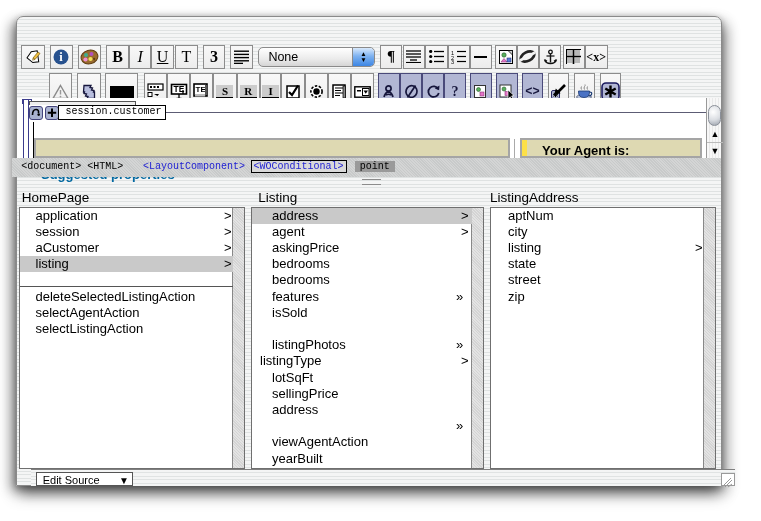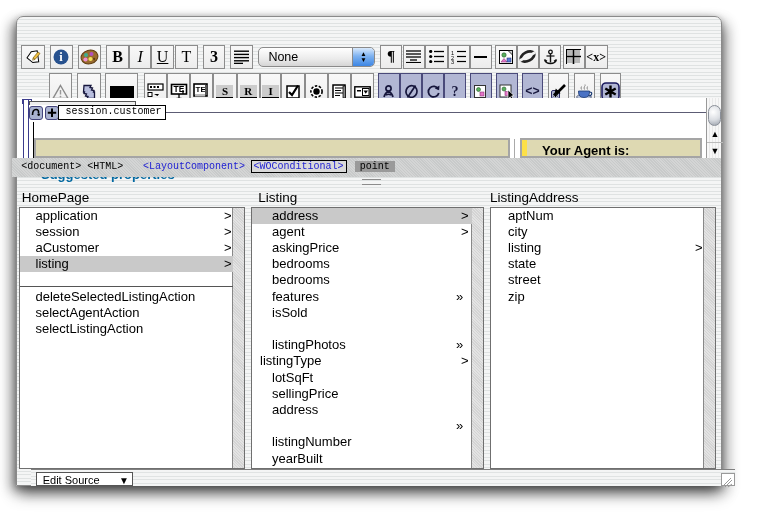--- a/index.html
+++ b/index.html
@@ -377,21 +377,21 @@
     <div class="row" style="top:48.6px"><span style="margin-left:20px">bedrooms</span></div>
     <div class="row" style="top:64.8px"><span style="margin-left:20px">bedrooms</span></div>
     <div class="row" style="top:81px;width:219.7px"><span style="margin-left:20px">features</span><span class="chev" style="left:204px">»</span></div>
     <div class="row" style="top:97.2px"><span style="margin-left:20px">isSold</span></div>
     <div class="row" style="top:129.6px;width:219.7px"><span style="margin-left:20px">listingPhotos</span><span class="chev" style="left:204px">»</span></div>
     <div class="row" style="top:145.8px;width:219.7px"><span style="margin-left:8px">listingType</span><span class="chev" style="left:209px">&gt;</span></div>
     <div class="row" style="top:162px"><span style="margin-left:20px">lotSqFt</span></div>
     <div class="row" style="top:178.2px"><span style="margin-left:20px">sellingPrice</span></div>
     <div class="row" style="top:194.4px"><span style="margin-left:20px">address</span></div>
     <div class="row" style="top:210.6px;width:219.7px"><span class="chev" style="left:204px">»</span></div>
-    <div class="row" style="top:226.8px"><span style="margin-left:20px">listingNumber</span></div>
+    <div class="row" style="top:226.8px"><span style="margin-left:20px">viewAgentAction</span></div>
     <div class="row" style="top:243px"><span style="margin-left:20px">yearBuilt</span></div>
   </div>
   <div class="col" id="c3" style="left:473px;width:226px">
     <div class="track"></div>
     <div class="row" style="top:0"><span style="margin-left:17px">aptNum</span></div>
     <div class="row" style="top:16.2px"><span style="margin-left:17px">city</span></div>
     <div class="row" style="top:32.4px;width:213px"><span style="margin-left:17px">listing</span><span class="chev" style="left:204px">&gt;</span></div>
     <div class="row" style="top:48.6px"><span style="margin-left:17px">state</span></div>
     <div class="row" style="top:64.8px"><span style="margin-left:17px">street</span></div>
     <div class="row" style="top:81px"><span style="margin-left:17px">zip</span></div>

